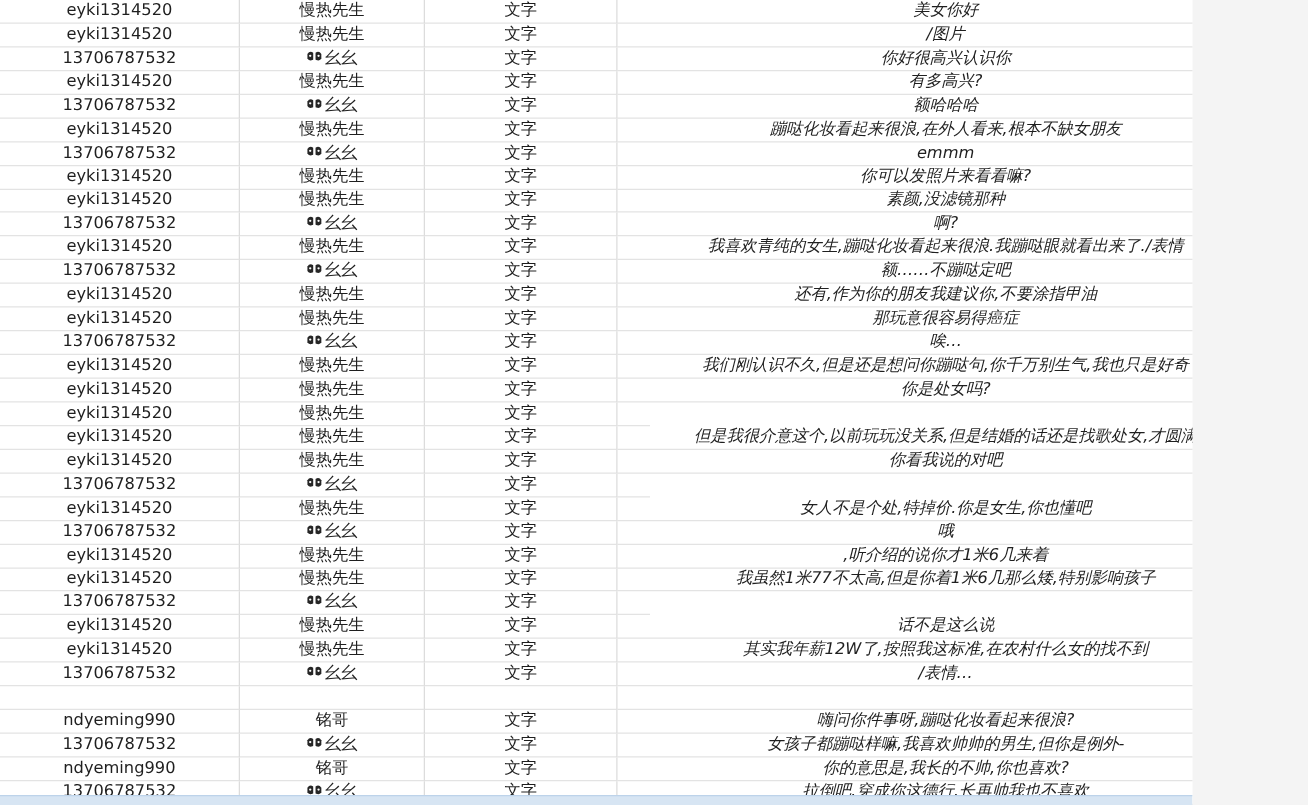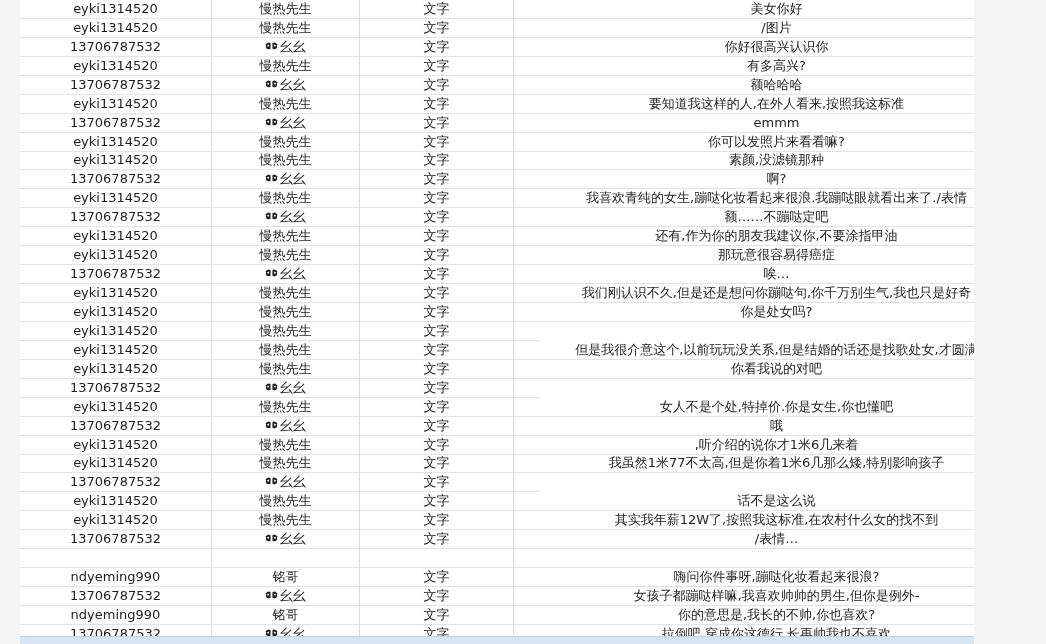--- a/index.html
+++ b/index.html
@@ -4,39 +4,38 @@
 <style>
   html,body{margin:0;padding:0;background:#f4f4f4;}
   .sheet{
     position:relative;
     width:954px;height:644px;
     background:#ffffff;
     overflow:hidden;
     font-family:"DejaVu Sans","Liberation Sans",sans-serif;
     font-size:13px;
     color:#1f1f1f;
-    margin-left:20px;
   }
   .row{display:flex;height:18.94px;box-sizing:border-box;}
   .cell{
     box-sizing:border-box;
     flex:0 0 auto;
     display:flex;
     align-items:center;
     justify-content:center;
     white-space:nowrap;
     overflow:visible;
     border-right:1px solid #dcdcdc;
     border-bottom:1px solid #e3e3e3;
     line-height:18px;
   }
   .c0{width:192px;}
   .c1{width:148px;align-items:flex-end;}
   .c2{width:154px;}
-  .c3{width:526px;}
+  .c3{width:526px;font-style:italic;}
   .c4{width:26px;border-right:none;}
   .nick-icon{margin-right:2px;flex:0 0 auto;display:inline-block;}
   .selection-strip{
     position:absolute;left:0;right:0;bottom:0;height:7px;
     border-top:1px solid #bdd3ea;
   }
 </style>
 </head>
 <body>
 
@@ -146,21 +145,21 @@
       <span>eyki1314520</span>
     </div>
     <div class="cell c1">
 
       <span>慢热先生</span>
     </div>
     <div class="cell c2">
       <span>文字</span>
     </div>
     <div class="cell c3">
-      <span>要知道我这样的人,在外人看来,按照我这标准</span>
+      <span>蹦哒化妆看起来很浪,在外人看来,根本不缺女朋友</span>
     </div>
     <div class="cell c4"></div>
   </div>
 
   <div class="row">
     <div class="cell c0">
       <span>13706787532</span>
     </div>
     <div class="cell c1">
       <span class="nick-icon" style="display: inline-block;">

